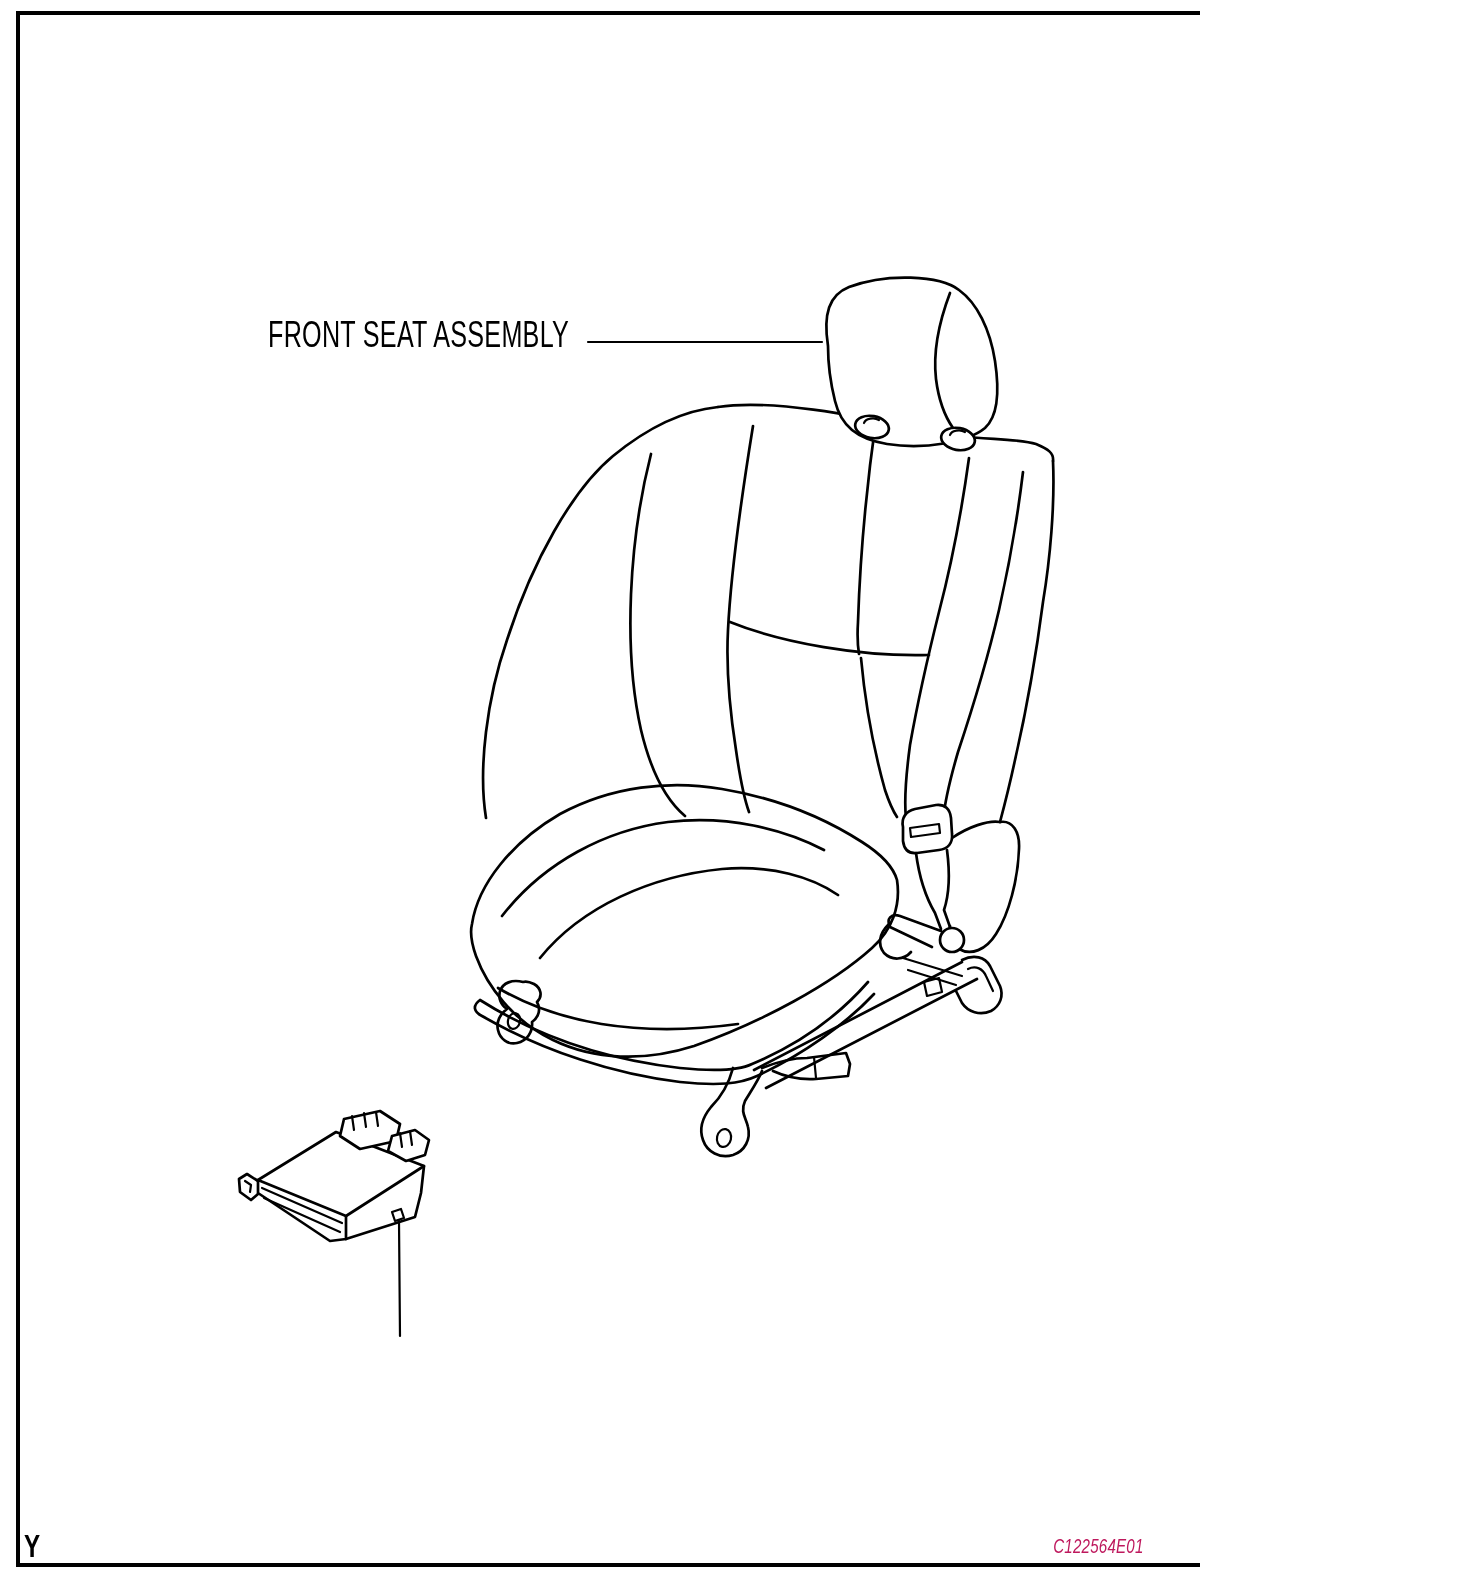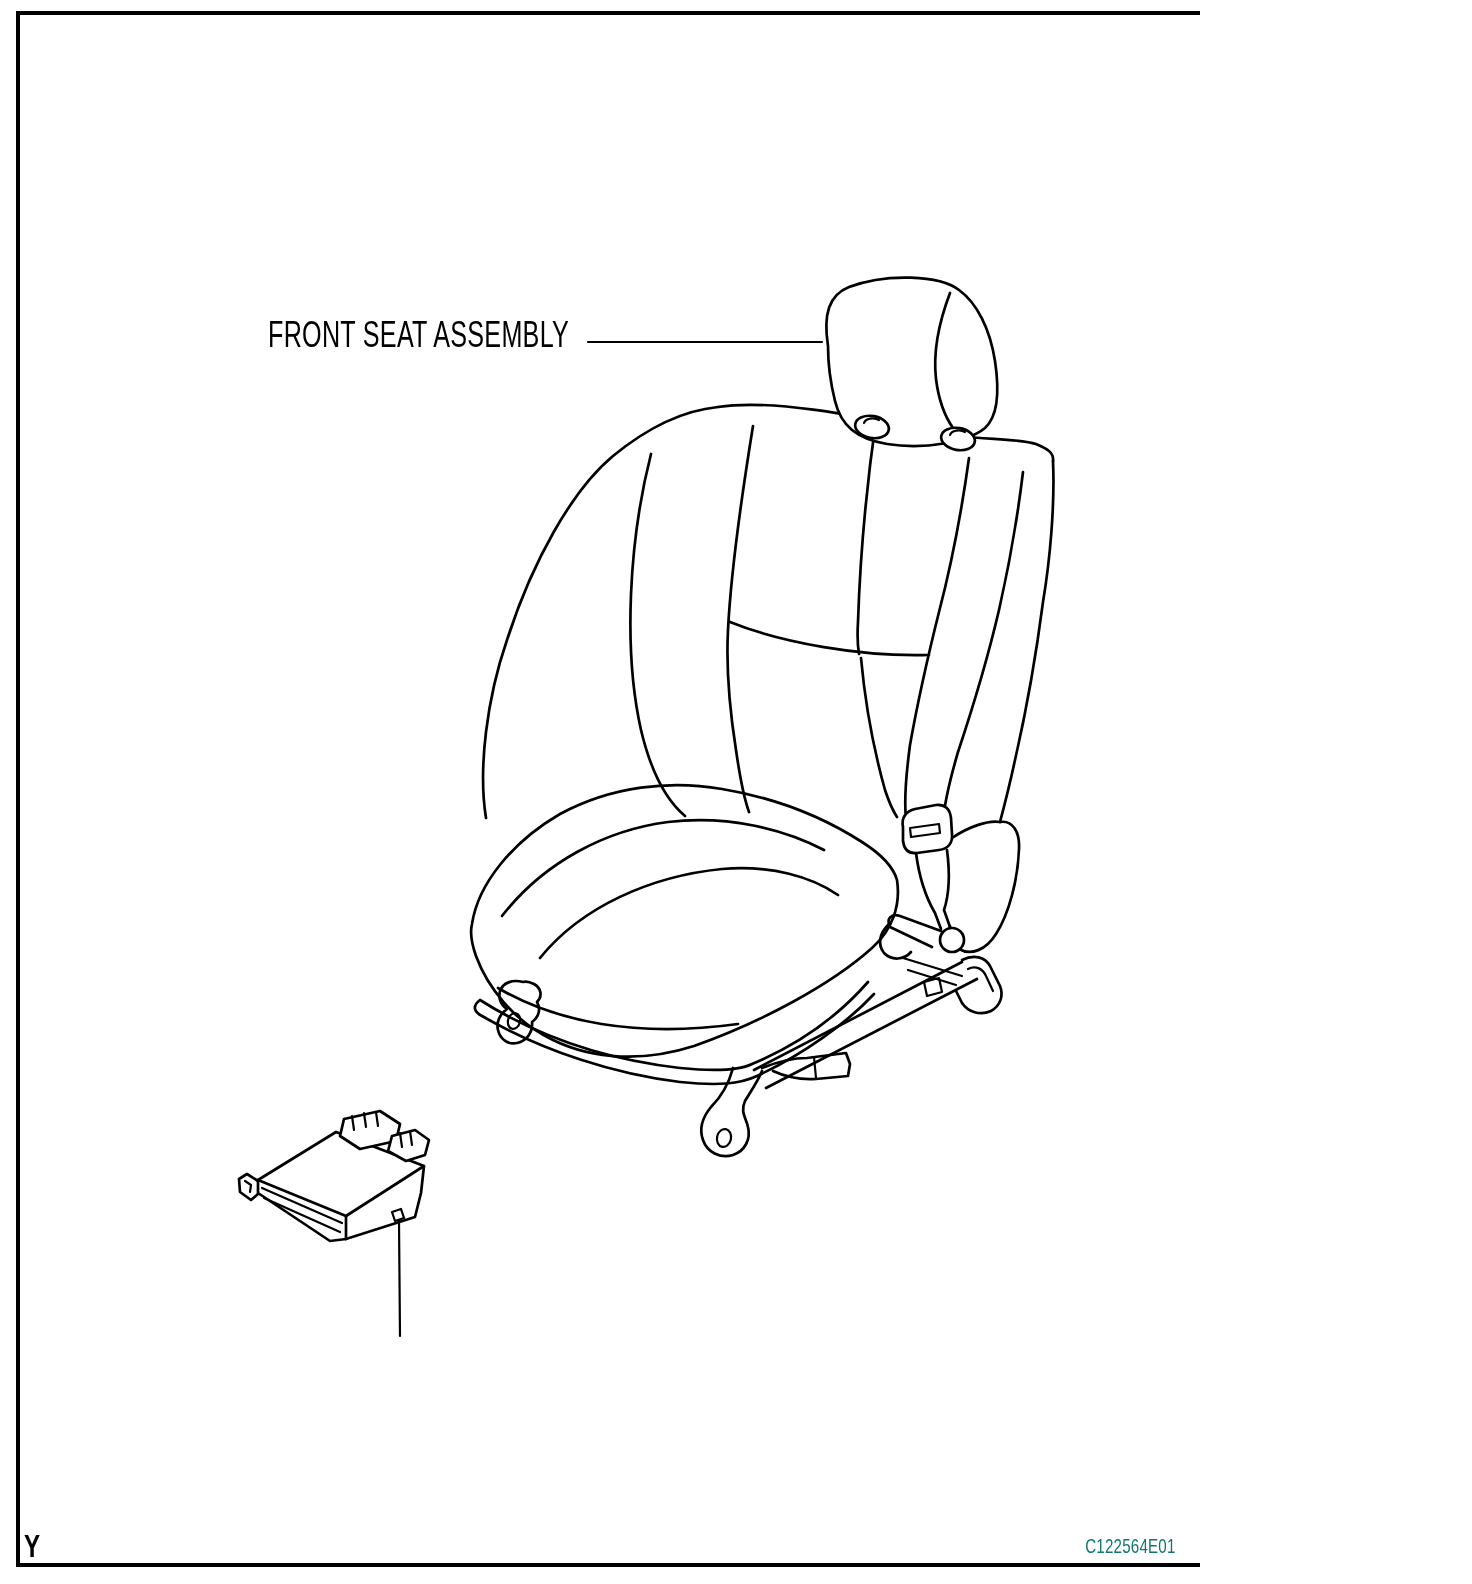--- a/index.html
+++ b/index.html
@@ -22,22 +22,22 @@
   }
   .callout .tx{display:inline-block;transform:scaleX(0.68);transform-origin:0 50%;letter-spacing:0.4px;}
   .callout-front{left:268px;top:315px;}
   .callout-ecu{left:189px;top:1330px;}
   .page-marker{
     position:absolute;left:24px;top:1529px;color:#000;
     font-size:31px;font-weight:bold;white-space:nowrap;
   }
   .page-marker .tx{display:inline-block;transform:scaleX(0.78);transform-origin:0 50%;}
   .fig-code{
-    position:absolute;right:24px;top:1534px;color:#0f766e;
-    font-size:21px;white-space:nowrap;
+    position:absolute;right:56px;top:1534px;color:#be185d;
+    font-size:21px;white-space:nowrap;font-style:italic;
   }
   .fig-code .tx{display:inline-block;transform:scaleX(0.72);transform-origin:100% 50%;letter-spacing:0.3px;}
   .st{fill:none;stroke:#000;stroke-width:2.7;stroke-linecap:round;stroke-linejoin:round;}
   .stw{fill:#ffffff;stroke:#000;stroke-width:2.7;stroke-linecap:round;stroke-linejoin:round;}
   .thin{fill:none;stroke:#000;stroke-width:2.2;stroke-linecap:round;stroke-linejoin:round;}
 </style>
 </head>
 <body>
 
 <div class="page">

